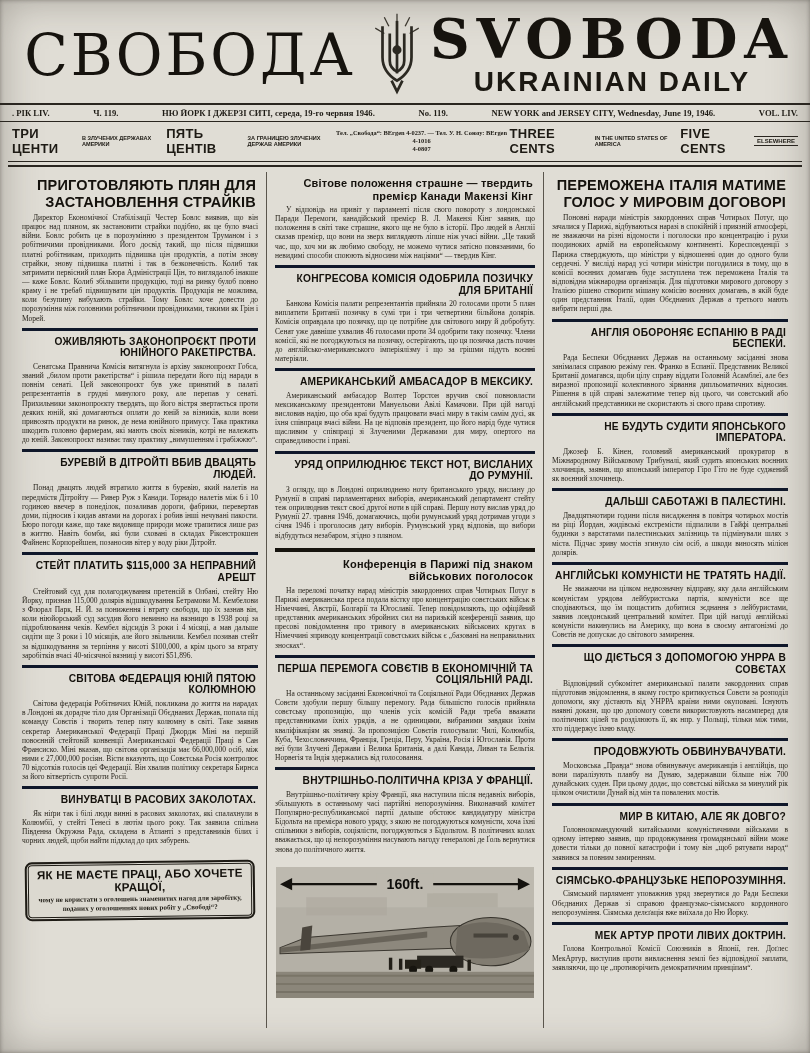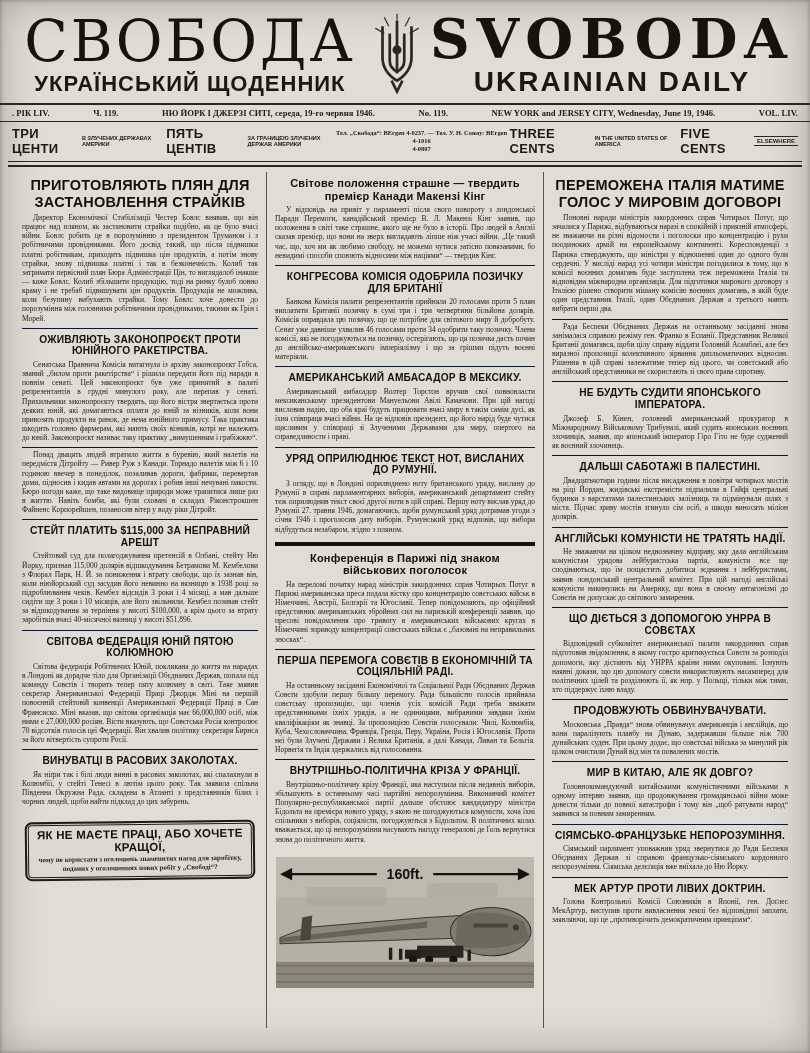--- a/index.html
+++ b/index.html
@@ -32,23 +32,23 @@
   .elsewhere{border:1px solid #2a2620;border-left:none;border-right:none;padding:1px 3px;font-size:6px;font-family:"Liberation Sans",sans-serif;font-weight:bold;}
   .double-rule{height:3px;border-top:1px solid #2a2620;border-bottom:2px solid #2a2620;margin:0 8px;}
   
   .columns{display:flex;align-items:stretch;padding:5px 14px 0;height:856px;}
   .col{overflow:hidden;padding:0 8px;}
   .col-left{flex:0 0 236px;}
   .col-center{flex:1;}
   .col-right{flex:0 0 236px;}
   .vrule{width:1px;background:#5a554c;flex:0 0 1px;}
   article{padding:2px 0 1px;}
-  article + article{border-top:1px solid #0f172a;}
+  article + article{border-top:3px solid #0f172a;}
   article.rule-above{border-top:4px solid #16130e;margin-top:3px;padding-top:3px;}
-  .head{font-family:"Liberation Sans", sans-serif;font-weight:bold;text-align:center;color:#14110c;margin:3px 2px 3px;line-height:1.14;}
+  .head{font-family:"Liberation Sans", sans-serif;font-weight:bold;text-align:right;color:#14110c;margin:3px 2px 3px;line-height:1.14;}
   .head.caps{font-size:10.2px;letter-spacing:.2px;}
   .head.big{font-size:14.5px;letter-spacing:.2px;}
   .head.display{font-size:11px;letter-spacing:.2px;}
   .body{font-size:7.5px;line-height:1.22;text-align:justify;margin:0 0 4px;color:#27231b;text-indent:11px;}
   
   .ad-box{
     border:2.5px solid #1e1b15;border-radius:7px;box-shadow:inset 0 0 0 1px #e0ddd5, inset 0 0 0 2px #1e1b15;
     padding:4px 9px 5px;margin:10px 3px 6px;text-align:center;transform:rotate(-.7deg);background:#dcd9d0;
   }
   .ad-line1{font-family:"Liberation Sans", sans-serif;font-weight:bold;font-size:11.6px;letter-spacing:.2px;color:#14110c;}
@@ -58,21 +58,20 @@
   figure svg{display:block;width:100%;height:auto;}
 </style>
 </head>
 <body>
 
 <div class="page">
 
   <header class="masthead">
     <div class="mast-side">
       <div class="title-uk">СВОБОДА</div>
-      <div class="sub-uk">УКРАЇНСЬКИЙ ЩОДЕННИК</div>
     </div>
     <div class="emblem">
       <svg viewBox="0 0 64 96" xmlns="http://www.w3.org/2000/svg">
         <g stroke="#3a362e" stroke-width="1.4" fill="none">
           <line x1="32" y1="4" x2="32" y2="14"></line>
             <line x1="18" y1="8" x2="23" y2="18"></line>
             <line x1="46" y1="8" x2="41" y2="18"></line>
           <line x1="8" y1="20" x2="18" y2="26"></line>
             <line x1="56" y1="20" x2="46" y2="26"></line>
         </g>
@@ -130,20 +129,21 @@
       <div id="col-left">
           <article>
             <h2 class="head big">ПРИГОТОВЛЯЮТЬ ПЛЯН ДЛЯ ЗАСТАНОВЛЕННЯ СТРАЙКІВ</h2>
             <p class="body">Директор Економічної Стабілізації Честер Бовлс виявив, що він працює над пляном, як застановити страйки подібно, як це було вчасі війни. Бовлс робить це в порозумінню з президентом Труманом і з робітничими провідниками. Його досвід такий, що після підвишки платні робітникам, приходить підвишка цін продуктів, а потім знову страйки, знову підвишка платні і так в безконечність. Колиб так затримати первісний плян Бюра Адміністрації Цін, то виглядалоб інакше — каже Бовлс. Колиб збільшити продукцію, тоді на ринку булоб повно краму і не требаб підвишувати цін продуктів. Продукція не можлива, коли безупину вибухають страйки. Тому Бовлс хоче довести до порозуміння між головними робітничими провідниками, такими як Грін і Морей.</p>
           </article>
           <article>
             <h2 class="head caps">ОЖИВЛЯЮТЬ ЗАКОНОПРОЄКТ ПРОТИ ЮНІЙНОГО РАКЕТІРСТВА.</h2>
             <p class="body">Сенатська Правнича Комісія витягнула із архіву законопроєкт Гобса, званий „билом проти ракетірства“ і рішила передати його під наради в повнім сенаті. Цей законопроєкт був уже принятий в палаті репрезентантів в грудні минулого року, але перепав у сенаті. Прихильники законопроєкту твердять, що його вістря звертається проти деяких юній, які домагаються оплати до юній за візників, коли вони привозять продукти на ринок, де нема юнійного примусу. Така практика шкодить головно фармерам, які мають своїх візників, котрі не належать до юній. Законопроєкт називає таку практику „вимушенням і грабіжжю“.</p>
           </article>
           <article>
+            <h2 class="head caps">БУРЕВІЙ В ДІТРОЙТІ ВБИВ ДВАЦЯТЬ ЛЮДЕЙ.</h2>
             <p class="body">Понад двацять людей втратило життя в буревію, який налетів на передмістя Дітройту — Ривер Руж з Канади. Торнадо налетів між 6 і 10 годиною ввечер в понеділок, позаливав дороги, фабрики, перевертав доми, підносив і кидав автами на дорогах і робив інші нечувані пакости. Бюро погоди каже, що таке видовище природи може трапитися лише раз в життю. Навіть бомби, які були сховані в складах Ріконстрокшен Файненс Корпорейшен, позаносив вітер у воду ріки Дітройт.</p>
           </article>
           <article>
             <h2 class="head caps">СТЕЙТ ПЛАТИТЬ $115,000 ЗА НЕПРАВНИЙ АРЕШТ</h2>
             <p class="body">Стейтовий суд для полагоджування претенсій в Олбані, стейту Ню Йорку, признав 115,000 долярів відшкодування Бетрамови М. Кембелови з Флорал Парк, Н. Й. за пониження і втрату свободи, що їх зазнав він, коли ніюйорський суд засудив його невинно на вязницю в 1938 році за підроблювання чеків. Кембел відсидів 3 роки і 4 місяці, а мав дальше сидіти ще 3 роки і 10 місяців, але його звільнили. Кембел позивав стейт за відшкодування за терпіння у висоті $100,000, а крім цього за втрату заробітків вчасі 40-місячної вязниці у висоті $51,896.</p>
           </article>
           <article>
             <h2 class="head caps">СВІТОВА ФЕДЕРАЦІЯ ЮНІЙ ПЯТОЮ КОЛЮМНОЮ</h2>
             <p class="body">Світова федерація Робітничих Юній, покликана до життя на нарадах в Лондоні як дорадче тіло для Організації Обєднаних Держав, попала під команду Совєтів і творить тепер пяту колюмну в світі. Таке заявив секретар Американської Федерації Праці Джордж Міні на першій повоєнній стейтовій конвенції Американської Федерації Праці в Сан Франсиско. Міні вказав, що світова організація має 66,000,000 осіб, між ними є 27,000,000 росіян. Вісти вказують, що Совєтська Росія контролює 70 відсотків голосів цеї Федерації. Він хвалив політику секретаря Бирнса за його вітвертість супроти Росії.</p>
           </article>
@@ -232,20 +232,21 @@
 
     <div class="vrule"></div>
 
     <section class="col col-right">
       <div id="col-right">
           <article>
             <h2 class="head big">ПЕРЕМОЖЕНА ІТАЛІЯ МАТИМЕ ГОЛОС У МИРОВІМ ДОГОВОРІ</h2>
             <p class="body">Поновні наради міністрів закордонних справ Чотирьох Потуг, що зачалися у Парижі, відбуваються наразі в спокійній і приязній атмосфері, не зважаючи на різні відомости і поголоски про концентрацію і рухи поодиноких армій на европейському континенті. Кореспонденції з Парижа стверджують, що міністри у відношенні один до одного були сердечні. У висліді нарад усі чотири міністри погодилися в тому, що в комісії воєнних домагань буде заступлена теж переможена Італія та відповідна міжнародна організація. Для підготовки мирового договору з Італією рішено створити мішану комісію воєнних домагань, в якій буде один представник Італії, один Обєднаних Держав а третього мають вибрати перші два.</p>
           </article>
           <article>
+            <h2 class="head caps">АНГЛІЯ ОБОРОНЯЄ ЕСПАНІЮ В РАДІ БЕСПЕКИ.</h2>
             <p class="body">Рада Беспеки Обєднаних Держав на останньому засіданні знова занімалася справою режіму ген. Франко в Еспанії. Представник Великої Британії домагався, щоби цілу справу віддати Головній Асамблеї, але без виразної пропозиції колективного зірвання дипльоматичних відносин. Рішення в цій справі залежатиме тепер від цього, чи совєтський або англійський представники не скористають зі свого права спротиву.</p>
           </article>
           <article>
             <h2 class="head caps">НЕ БУДУТЬ СУДИТИ ЯПОНСЬКОГО ІМПЕРАТОРА.</h2>
             <p class="body">Джозеф Б. Кінен, головний американський прокуратор в Міжнародному Військовому Трибуналі, який судить японських воєнних злочинців, заявив, що японський імператор Гіро Гіто не буде суджений як воєнний злочинець.</p>
           </article>
           <article>
             <h2 class="head caps">ДАЛЬШІ САБОТАЖІ В ПАЛЕСТИНІ.</h2>
             <p class="body">Двадцятьчотири години після висадження в повітря чотирьох мостів на ріці Йордан, жидівські екстремісти підпалили в Гайфі центральні будинки з варстатами палестинських залізниць та підмінували шлях з міста. Підчас зриву мостів згинуло сім осіб, а шкоди виносять міліон долярів.</p>
           </article>

